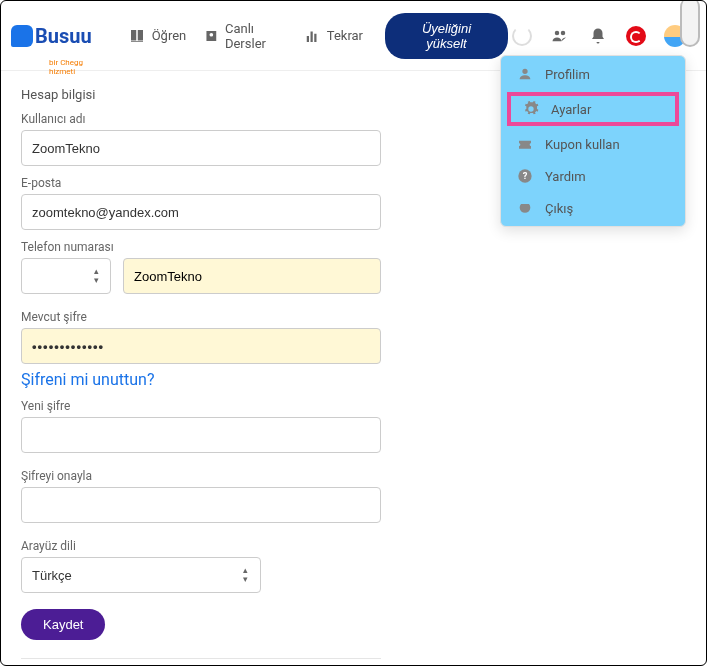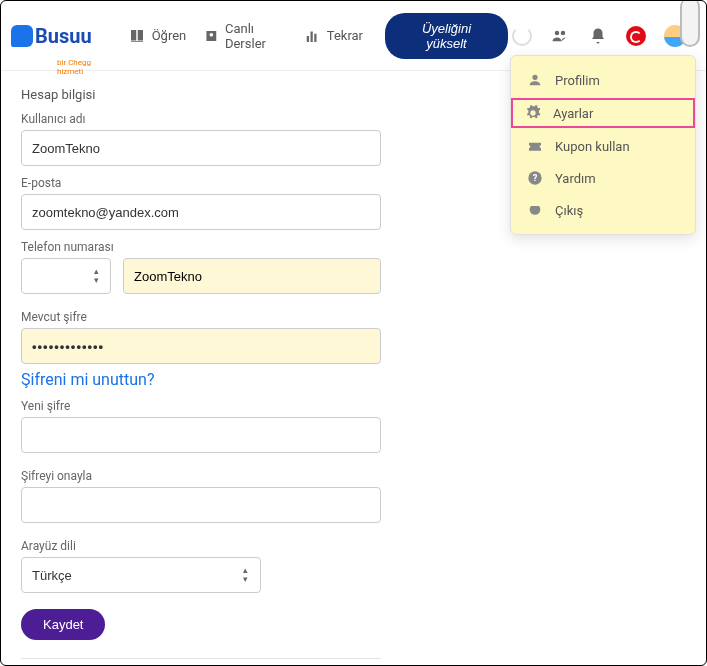--- a/index.html
+++ b/index.html
@@ -36,21 +36,21 @@
   }
   .logo-text {
     font-size: 20px;
     font-weight: 700;
     color: #1a4db3;
   }
   .logo-sub {
     font-size: 8px;
     color: #f57c00;
     position: absolute;
-    left: 46px;
+    left: 38px;
     top: 34px;
   }
   .nav {
     display: flex;
     align-items: center;
     gap: 18px;
     margin-left: 20px;
   }
   .nav-item {
     display: flex;
@@ -110,42 +110,42 @@
   }
   .avatar {
     width: 22px; height: 22px;
     border-radius: 50%;
     background: linear-gradient(180deg, #ffcc80 55%, #42a5f5 55%);
   }
   
   .dropdown {
     position: absolute;
     top: 54px;
-    right: 10px;
+    right: 20px;
     width: 186px;
-    background: #fef9c3;
+    background: #7dd3fc;
     border: 1px solid #e0e0e0;
     border-radius: 6px;
     box-shadow: 0 4px 14px rgba(0,0,0,0.12);
-    padding: 8px 0;
+    padding: 2px 0;
     z-index: 10;
   }
   .dropdown-item {
     display: flex;
     align-items: center;
     gap: 12px;
     padding: 8px 16px;
     font-size: 13px;
     color: #555;
     cursor: pointer;
   }
   .dropdown-item svg { width: 16px; height: 16px; fill: #888; }
   .dropdown-item.highlighted {
-    border: 2px solid #ec4899;
-    margin: 2px 0;
+    border: 4px solid #ec4899;
+    margin: 2px 6px;
     padding: 5px 12px;
   }
   
   .content {
     padding: 16px 20px;
     width: 400px;
   }
   .section-title {
     font-size: 13px;
     color: #555;

